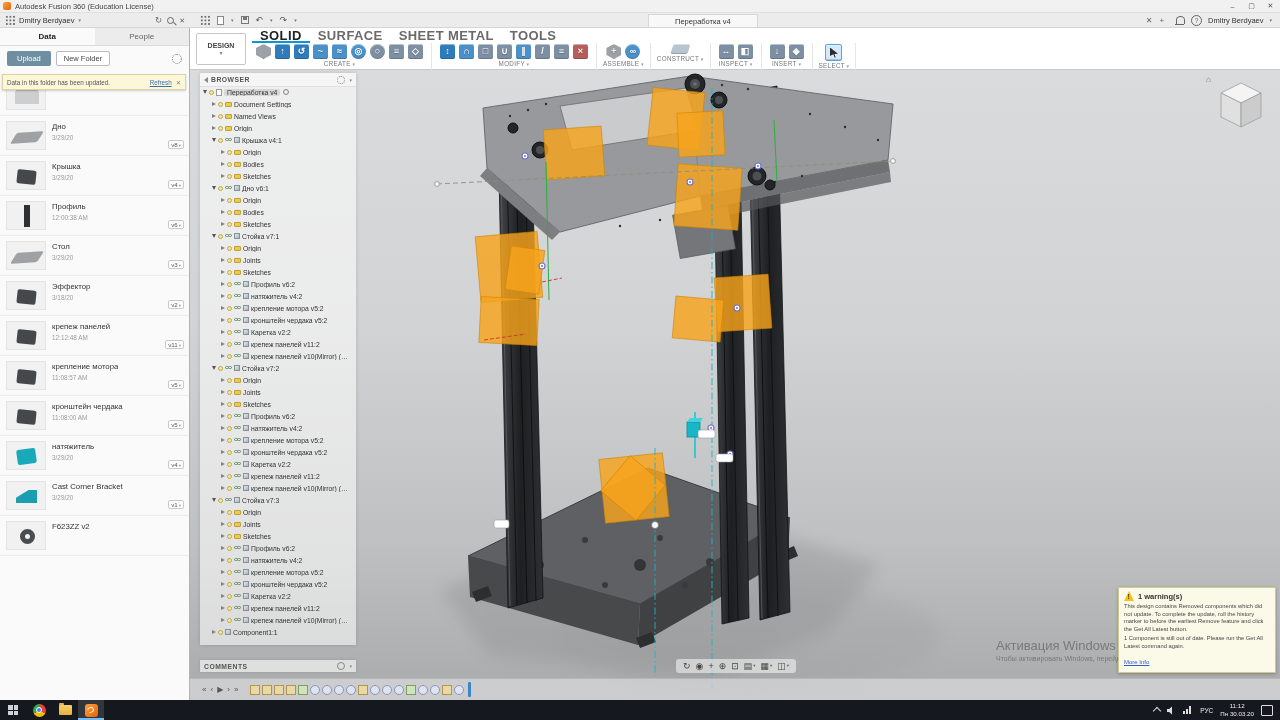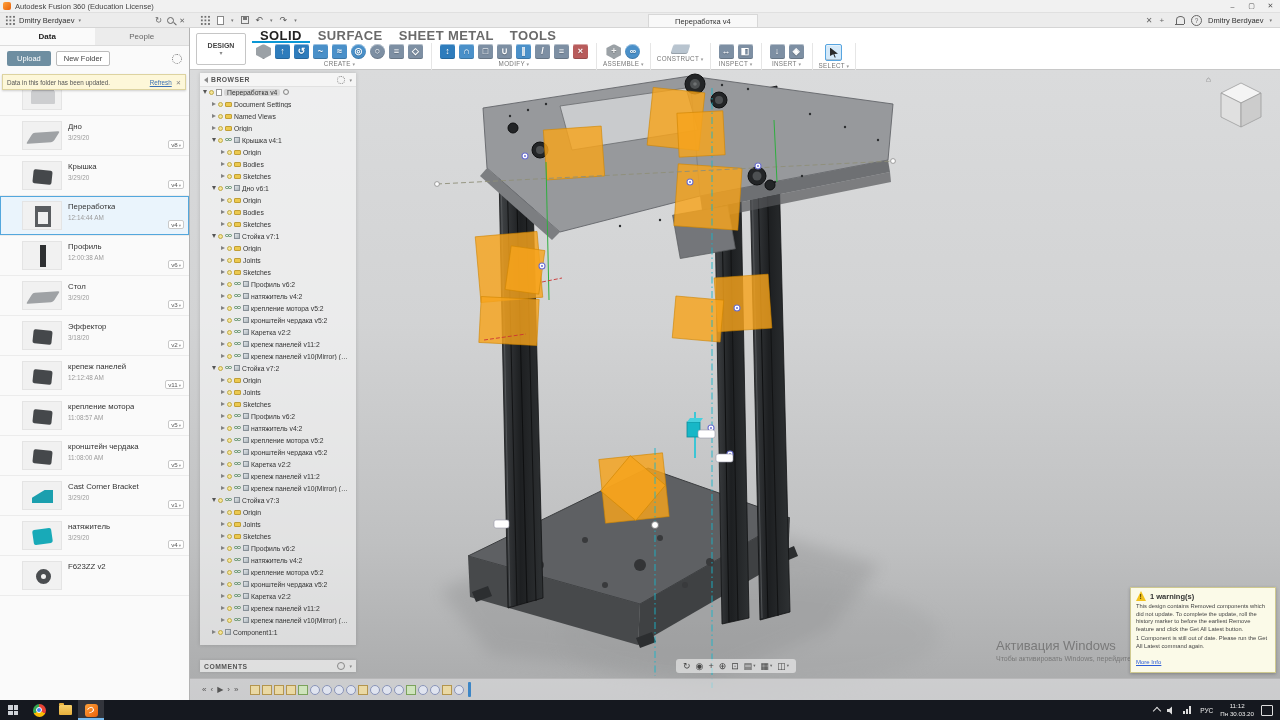--- a/index.html
+++ b/index.html
@@ -68,21 +68,21 @@
   .dp-actions{height:25px;display:flex;align-items:center;padding:0 7px;gap:5px;box-sizing:border-box;}
   .btn-upload{background:#6e8ea1;color:#fff;font-size:7.5px;padding:3px 10px;border-radius:2px;}
   .btn-newfolder{border:1px solid #bbb;background:#fff;color:#444;font-size:7.5px;padding:2px 7px;border-radius:2px;}
   .gearish{width:8px;height:8px;border:1.6px dotted #777;border-radius:50%;margin-left:auto;flex:none;}
   .dp-note{position:absolute;left:2px;right:3px;top:46px;height:16px;background:#fdf7d9;border:1px solid #ddd3a0;
            display:flex;align-items:center;font-size:6.3px;color:#555;padding:0 4px;z-index:6;box-sizing:border-box;
            box-shadow:0 1px 2px rgba(0,0,0,.18);white-space:nowrap;}
   .dp-note .lnk{margin-left:auto;color:#3a6fb5;text-decoration:underline;}
   .dp-note .x{margin-left:4px;color:#888;}
   .dp-list{position:absolute;top:48px;left:0;right:0;bottom:0;overflow:hidden;}
-  .dp-item{position:relative;height:40px;box-sizing:border-box;padding:5px 22px;border-bottom:1px solid #ececec;display:flex;}
+  .dp-item{position:relative;height:40px;box-sizing:border-box;padding:5px 6px;border-bottom:1px solid #ececec;display:flex;}
   .dp-item.sel{background:#eaf4fc;box-shadow:inset 0 0 0 1px #53a7dd;}
   .thumb{width:40px;height:29px;background:#f1f1f1;border:1px solid #e4e4e4;flex:none;position:relative;overflow:hidden;box-sizing:border-box;}
   .t-folder::before{content:"";position:absolute;left:8px;top:9px;width:24px;height:13px;background:#cdced0;border-radius:1px;box-shadow:0 -3px 0 -1px #bdbec0;}
   .t-plate::before{content:"";position:absolute;left:7px;top:10px;width:26px;height:11px;background:#9fa2a5;transform:skewX(-35deg) rotate(-4deg);border-radius:2px;}
   .t-teal::before{content:"";position:absolute;left:10px;top:7px;width:19px;height:15px;background:#18aab8;border-radius:2px;transform:rotate(-8deg);}
   .t-dark::before{content:"";position:absolute;left:10px;top:8px;width:19px;height:14px;background:#45484b;border-radius:2px;transform:rotate(6deg);}
   .t-bar::before{content:"";position:absolute;left:17px;top:3px;width:6px;height:22px;background:#2e3032;}
   .t-frame::before{content:"";position:absolute;left:12px;top:4px;width:16px;height:21px;border:3px solid #5a5d60;border-top-width:6px;box-sizing:border-box;}
   .t-teal2::before{content:"";position:absolute;left:9px;top:8px;width:21px;height:13px;background:#1b9fae;clip-path:polygon(0 100%,100% 100%,100% 0,60% 0,0 60%);}
   .t-ring::before{content:"";position:absolute;left:13px;top:7px;width:15px;height:15px;border:5px solid #4a4d50;border-radius:50%;box-sizing:border-box;}
@@ -136,21 +136,21 @@
             border-top:1px solid rgba(150,150,150,.4);display:flex;align-items:center;padding:0 12px;box-sizing:border-box;z-index:3;}
   .tl-transport{display:flex;gap:4px;margin-right:12px;align-items:center;}
   .tl-t{font-size:8px;color:#555;line-height:1;}
   .tl-features{display:flex;gap:2px;align-items:center;}
   .tf{width:10px;height:10px;box-sizing:border-box;flex:none;}
   .tf-comp{background:#ead9a4;border:1px solid #b3954e;}
   .tf-sketch{background:#cfe4bd;border:1px solid #7ba25c;}
   .tf-joint{background:#e0e4ef;border:1px solid #8a94b8;border-radius:50%;}
   .tl-marker{width:3px;height:15px;background:#3d86c6;margin-left:4px;border-radius:1px;flex:none;}
   
-  .warnbox{position:absolute;right:4px;top:517px;width:146px;background:#fbfae8;border:1px solid #cfc98f;
+  .warnbox{position:absolute;right:4px;top:517px;width:158px;background:#fbfae8;border:1px solid #cfc98f;
            box-shadow:0 1px 3px rgba(0,0,0,.25);padding:3px 5px 4px;box-sizing:border-box;z-index:6;}
   .warn-head{display:flex;align-items:center;gap:4px;}
   .wtri{width:0;height:0;border-left:5.5px solid transparent;border-right:5.5px solid transparent;border-bottom:10px solid #f2c21d;position:relative;flex:none;}
   .wtri::after{content:"!";position:absolute;left:-1.5px;top:1.5px;font-size:7px;font-weight:bold;color:#5a4500;}
   .warn-title{font-size:7.5px;font-weight:bold;color:#333;}
   .warn-body{font-size:5.8px;color:#444;line-height:1.3;margin-top:2px;}
   .warn-link{font-size:6px;color:#2a5bd7;text-decoration:underline;margin-top:2px;display:inline-block;}
   
   .watermark{position:absolute;left:806px;top:568px;color:rgba(108,108,108,.8);z-index:2;}
   .wm1{font-size:13px;}
@@ -374,28 +374,20 @@
           <div class="dp-ver">v8</div>
         </div>
         <div class="dp-item">
           <div class="thumb t-dark"></div>
           <div class="dp-info">
             <div class="dp-name">Крышка</div>
             <div class="dp-time">3/29/20</div>
           </div>
           <div class="dp-ver">v4</div>
         </div>
-        <div class="dp-item sel">
-          <div class="thumb t-frame"></div>
-          <div class="dp-info">
-            <div class="dp-name">Переработка</div>
-            <div class="dp-time">12:14:44 AM</div>
-          </div>
-          <div class="dp-ver">v4</div>
-        </div>
         <div class="dp-item">
           <div class="thumb t-bar"></div>
           <div class="dp-info">
             <div class="dp-name">Профиль</div>
             <div class="dp-time">12:00:38 AM</div>
           </div>
           <div class="dp-ver">v6</div>
         </div>
         <div class="dp-item">
           <div class="thumb t-plate"></div>
@@ -431,34 +423,34 @@
         </div>
         <div class="dp-item">
           <div class="thumb t-dark"></div>
           <div class="dp-info">
             <div class="dp-name">кронштейн чердака</div>
             <div class="dp-time">11:08:00 AM</div>
           </div>
           <div class="dp-ver">v5</div>
         </div>
         <div class="dp-item">
+          <div class="thumb t-teal"></div>
+          <div class="dp-info">
+            <div class="dp-name">натяжитель</div>
+            <div class="dp-time">3/29/20</div>
+          </div>
+          <div class="dp-ver">v4</div>
+        </div>
+        <div class="dp-item">
           <div class="thumb t-teal2"></div>
           <div class="dp-info">
             <div class="dp-name">Cast Corner Bracket</div>
             <div class="dp-time">3/29/20</div>
           </div>
           <div class="dp-ver">v1</div>
-        </div>
-        <div class="dp-item">
-          <div class="thumb t-teal"></div>
-          <div class="dp-info">
-            <div class="dp-name">натяжитель</div>
-            <div class="dp-time">3/29/20</div>
-          </div>
-          <div class="dp-ver">v4</div>
         </div>
         <div class="dp-item">
           <div class="thumb t-ring"></div>
           <div class="dp-info">
             <div class="dp-name">F623ZZ v2</div>
             <div class="dp-time"></div>
           </div>
         </div>
       </div>
     <div class="dp-note">

